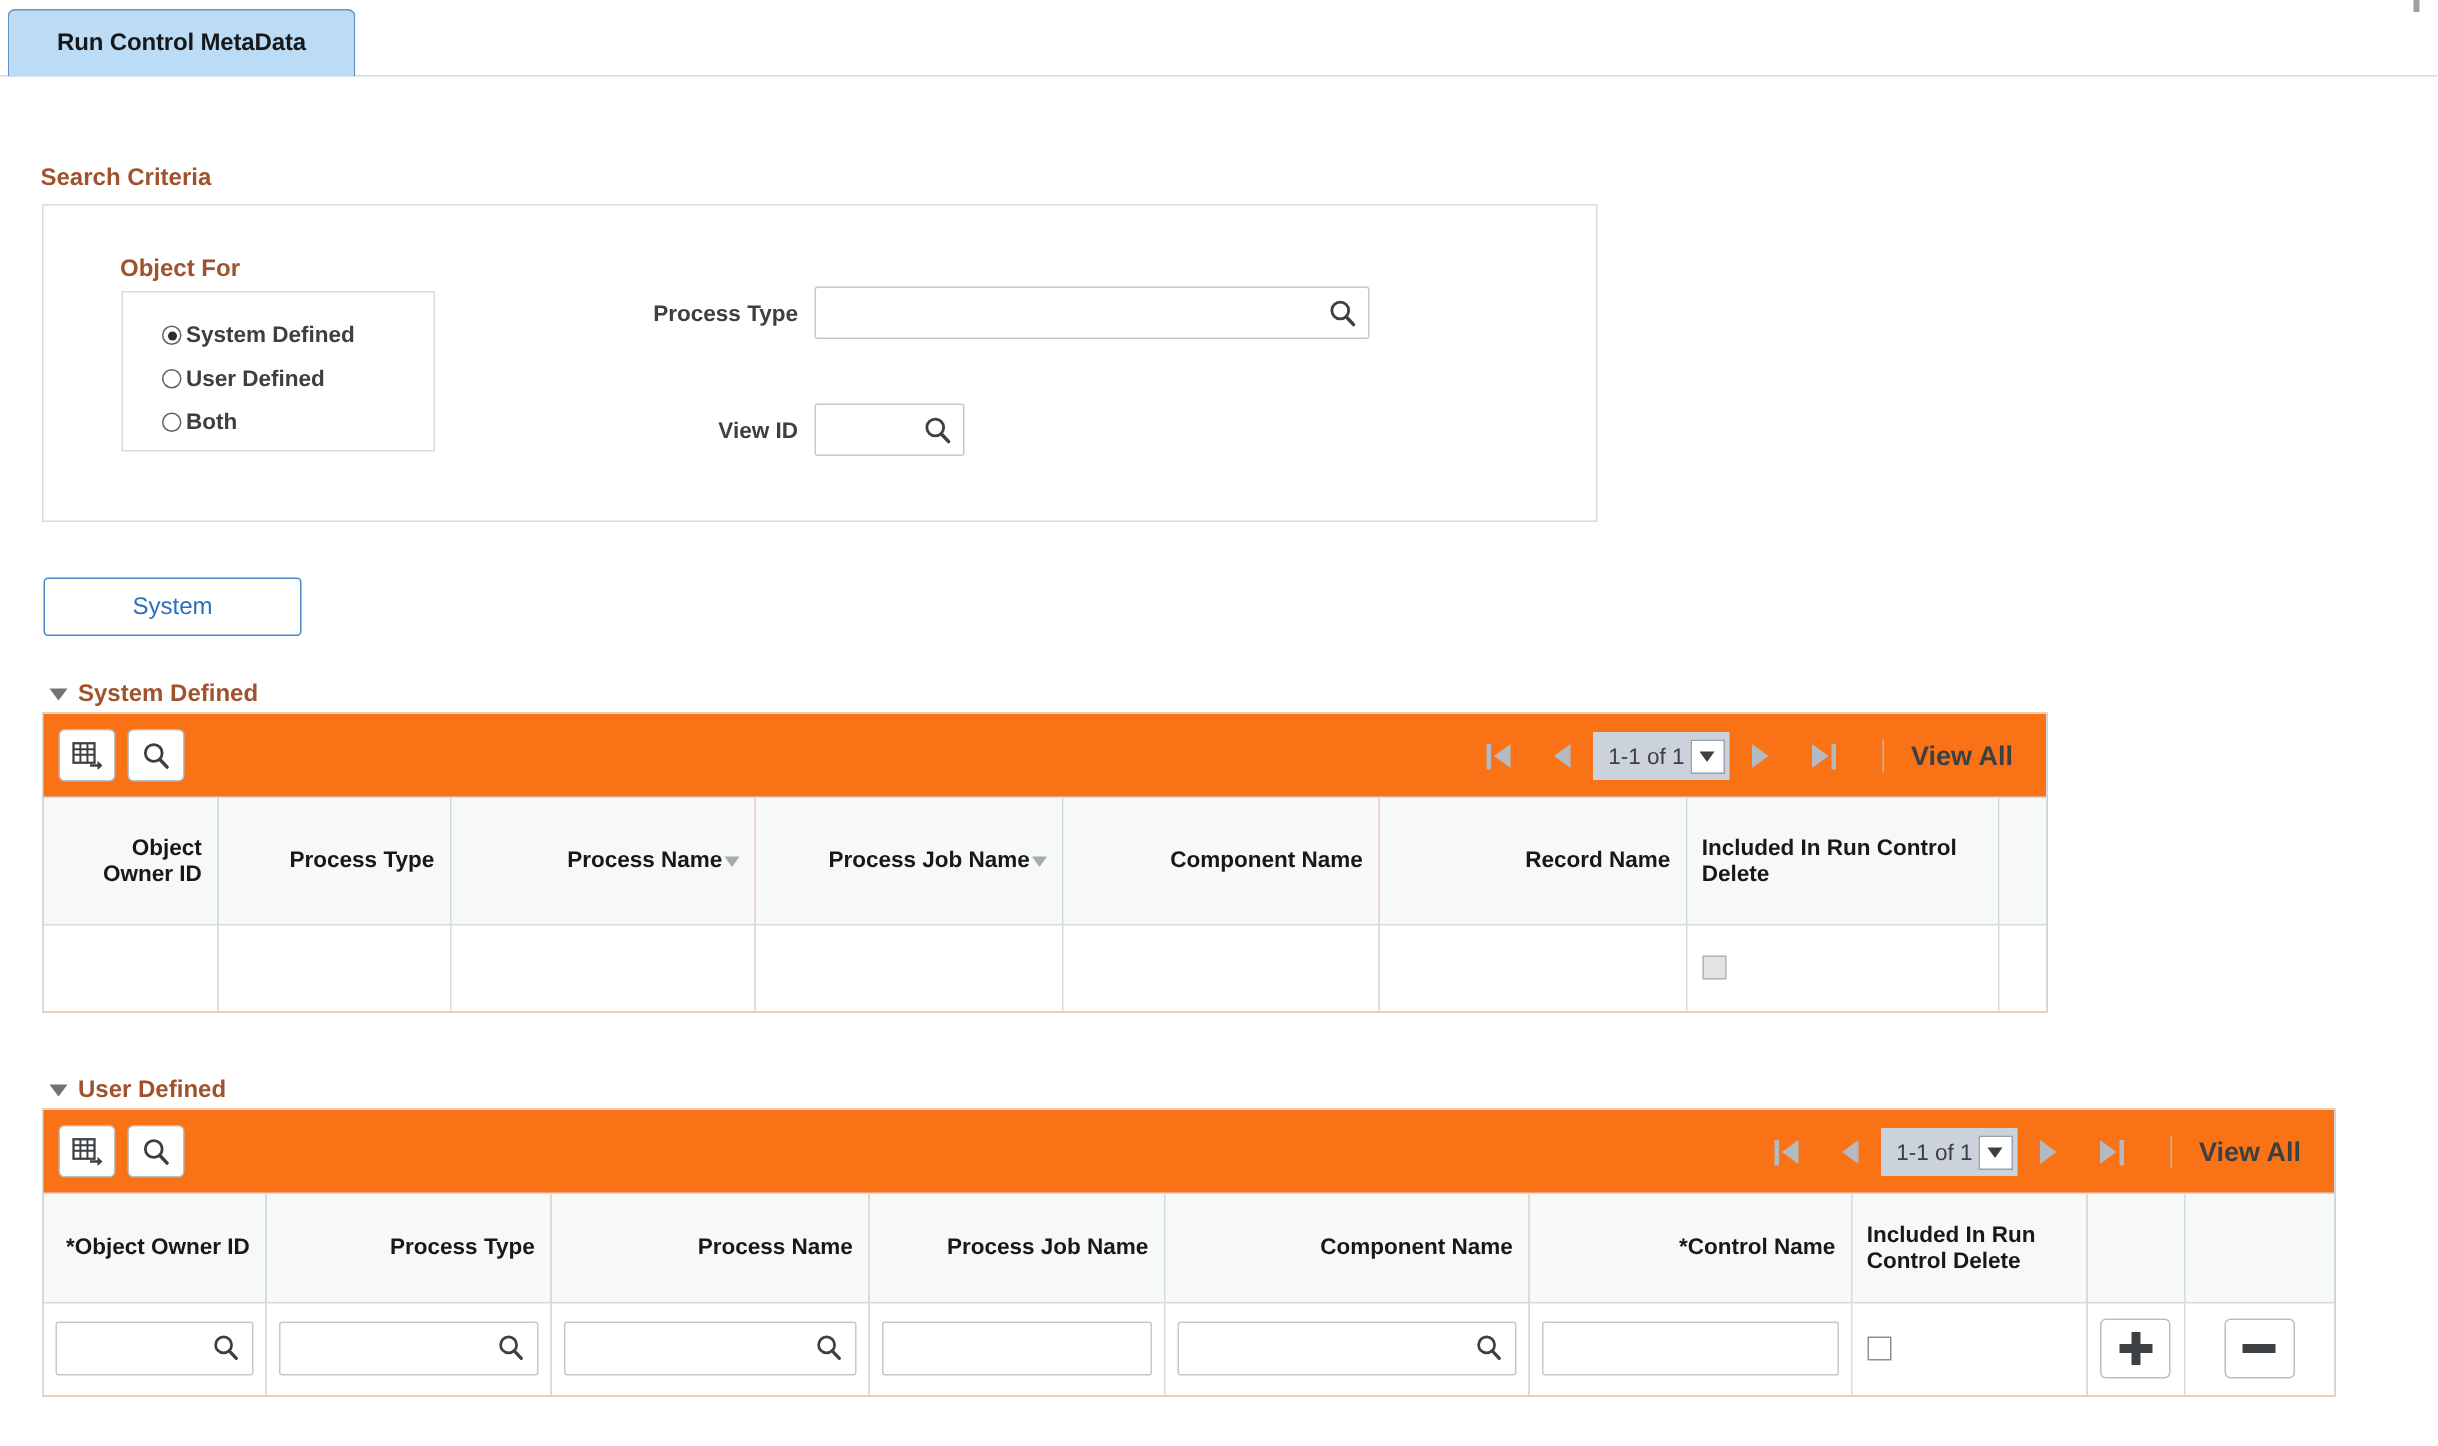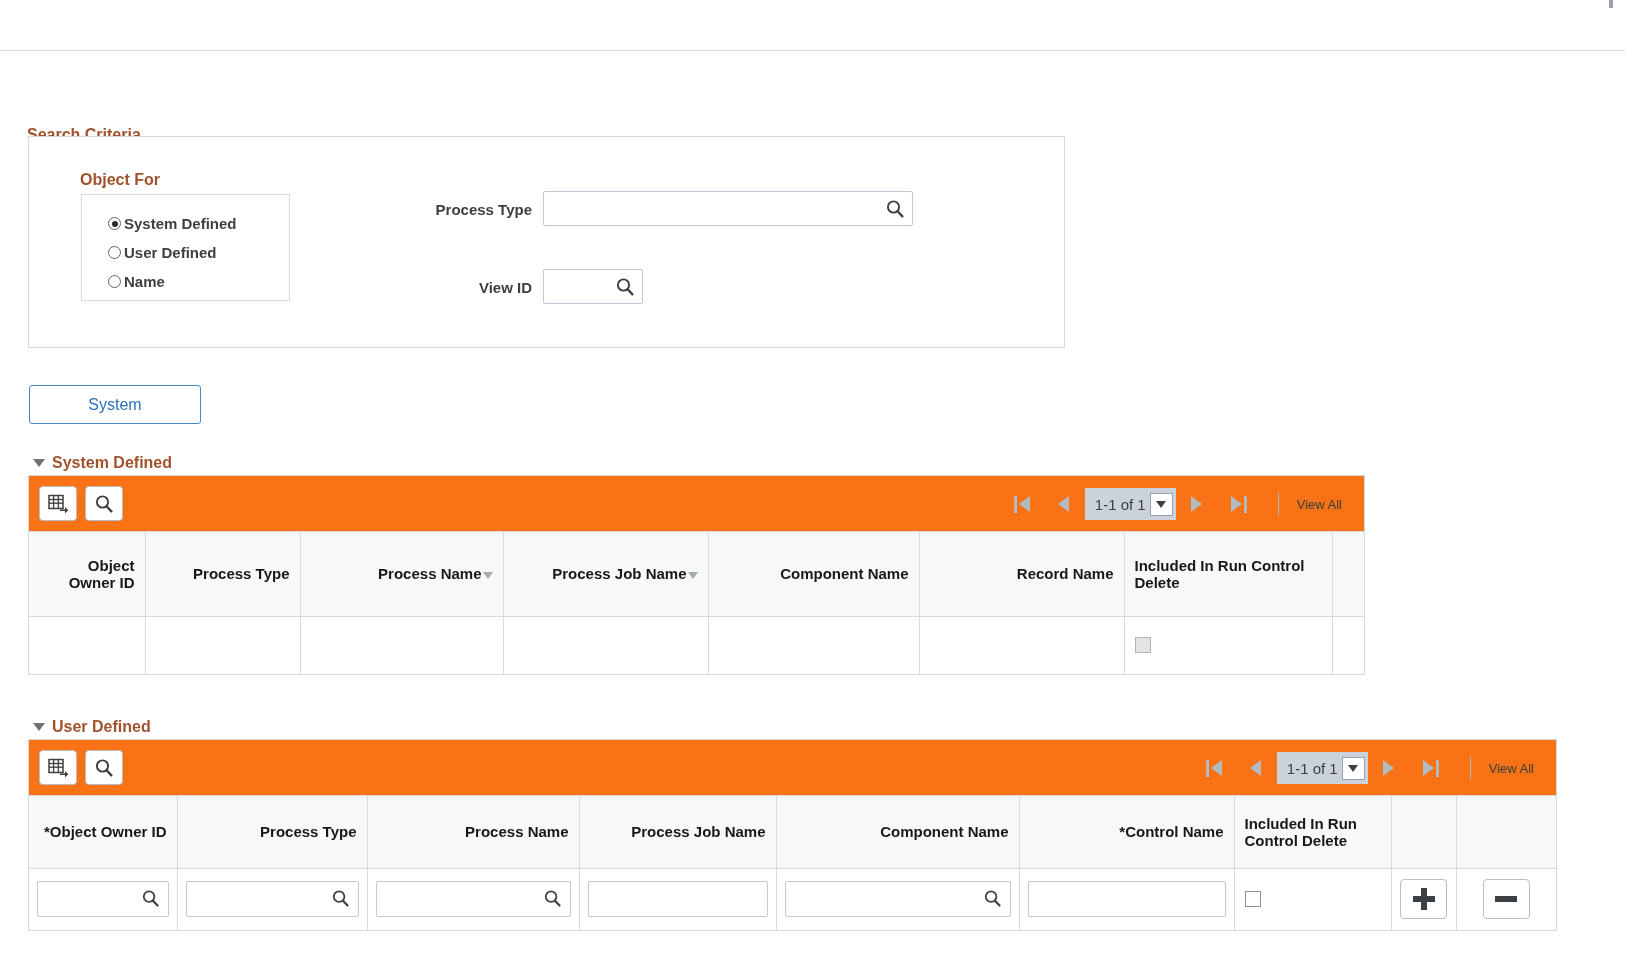--- a/index.html
+++ b/index.html
@@ -38,21 +38,21 @@
 
   
   .section-title {
     color: #a0522d;
     font-size: 16px;
     font-weight: bold;
   }
 
   #search-criteria-title {
     position: absolute;
-    left: 27px; top: 126px;
+    left: 27px; top: 110px;
   }
 
   .criteria-box {
     position: absolute;
     left: 28px; top: 136px;
     width: 1037px; height: 212px;
     border: 1px solid #d6dbe0;
     background: #fff;
   }
 
@@ -226,24 +226,25 @@
     border-left: 5px solid transparent;
     border-right: 5px solid transparent;
     border-top: 7px solid #3c4043;
   }
   .pg-divider {
     width: 1px; height: 22px;
     background: #b4bac1;
     margin: 0 18px;
   }
   .view-all {
-    font-size: 13px;
+    font-size: 18px;
     color: #3c4043;
     cursor: pointer;
     padding-right: 14px;
+    font-weight: bold;
   }
 
   
   table.pt {
     border-collapse: collapse;
     width: 100%;
     table-layout: fixed;
   }
   table.pt th {
     background: #f7f8f8;
@@ -328,41 +329,44 @@
   .plus-glyph::after  { left: 0; top: 8px; width: 22px; height: 6px; }
   .minus-glyph {
     width: 22px; height: 6px;
     background: #3c4043;
   }
 </style>
 </head>
 <body>
 
 <div class="tabbar">
+  <div class="tab">
+    <span>Run Control MetaData</span>
+  </div>
   <div class="top-scroll-nub"></div>
 </div>
 
 <div id="search-criteria-title" class="section-title">Search Criteria</div>
 
 <div class="criteria-box"></div>
 
 <div id="search-for-title" class="section-title">Object For</div>
 
 <div class="radio-box">
   <div class="radio-row">
     <span class="radio-mark on"></span>
     <span>System Defined</span>
   </div>
   <div class="radio-row">
     <span class="radio-mark"></span>
     <span>User Defined</span>
   </div>
   <div class="radio-row">
     <span class="radio-mark"></span>
-    <span>Name</span>
+    <span>Both</span>
   </div>
 </div>
 
 <div id="label-process-type" class="field-label">Process Type</div>
 <div id="input-process-type" class="textbox">
   <span class="mag">
     <svg width="20" height="20" viewBox="0 0 20 20">
         <circle cx="8.5" cy="8" r="5.6" fill="none" stroke="#3c4043" stroke-width="1.9"></circle>
         <line x1="12.6" y1="12.3" x2="17.4" y2="17.4" stroke="#3c4043" stroke-width="2.3" stroke-linecap="round"></line>
       </svg>

